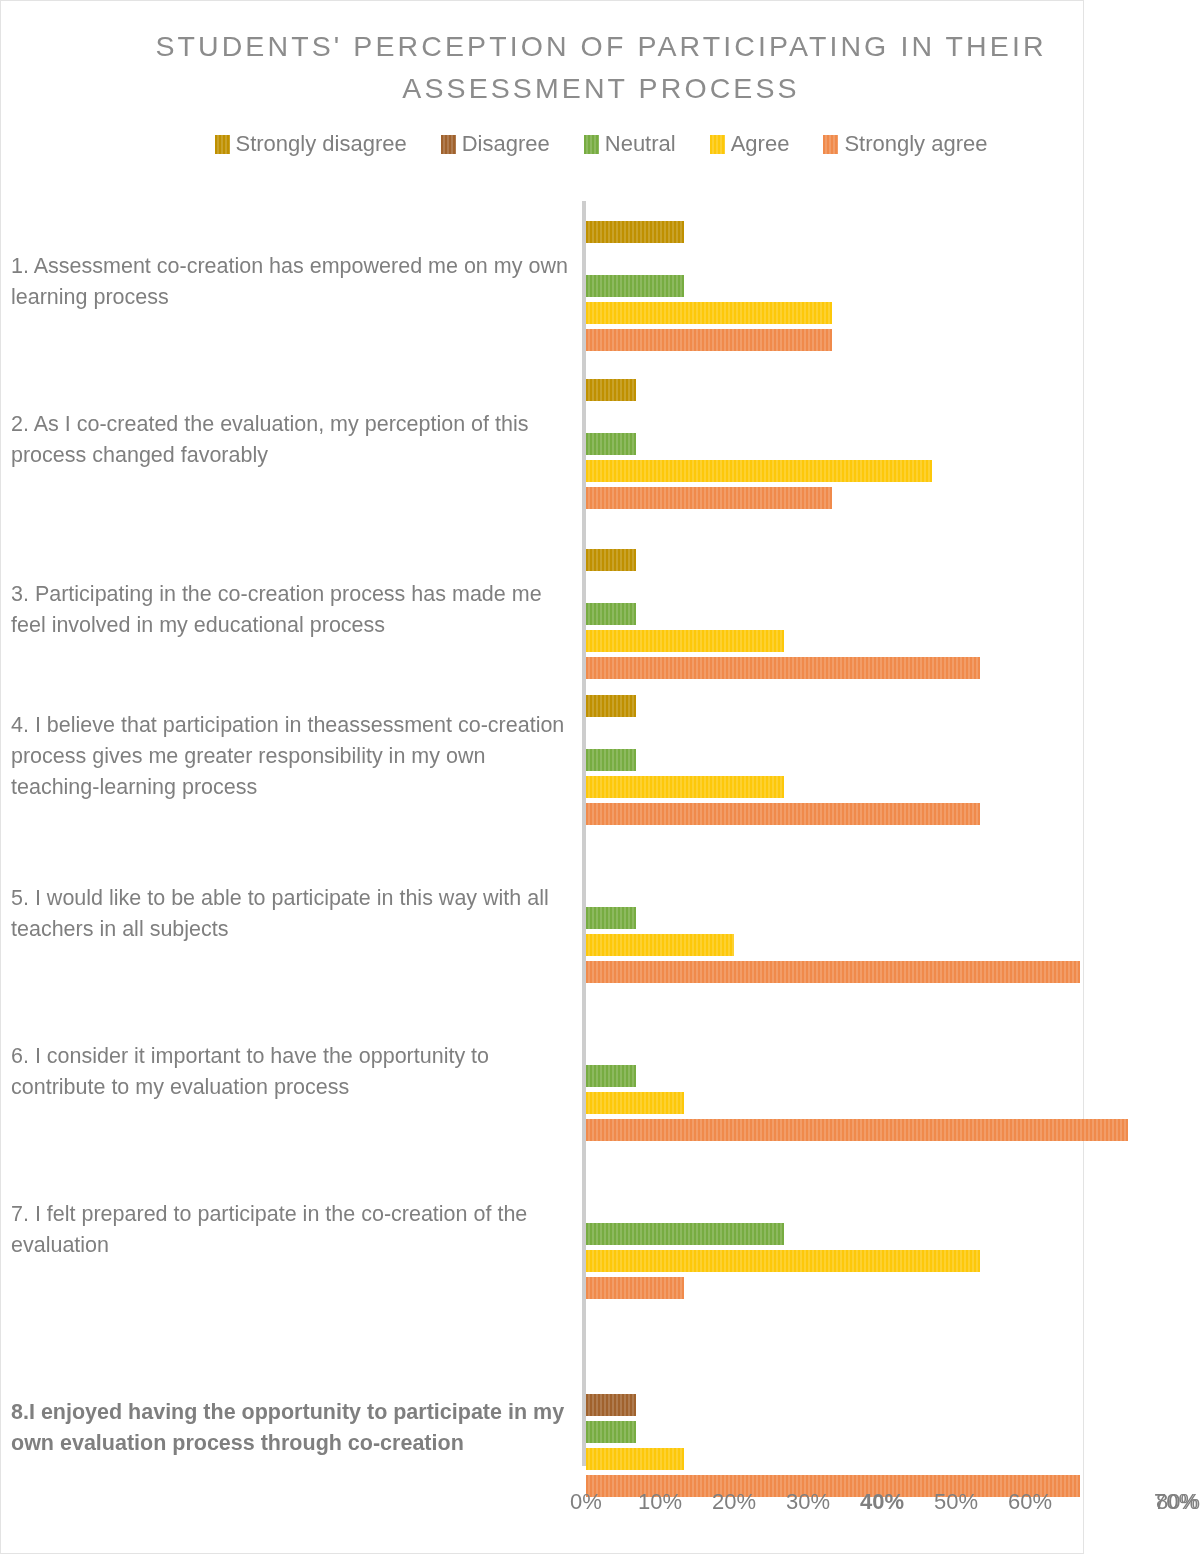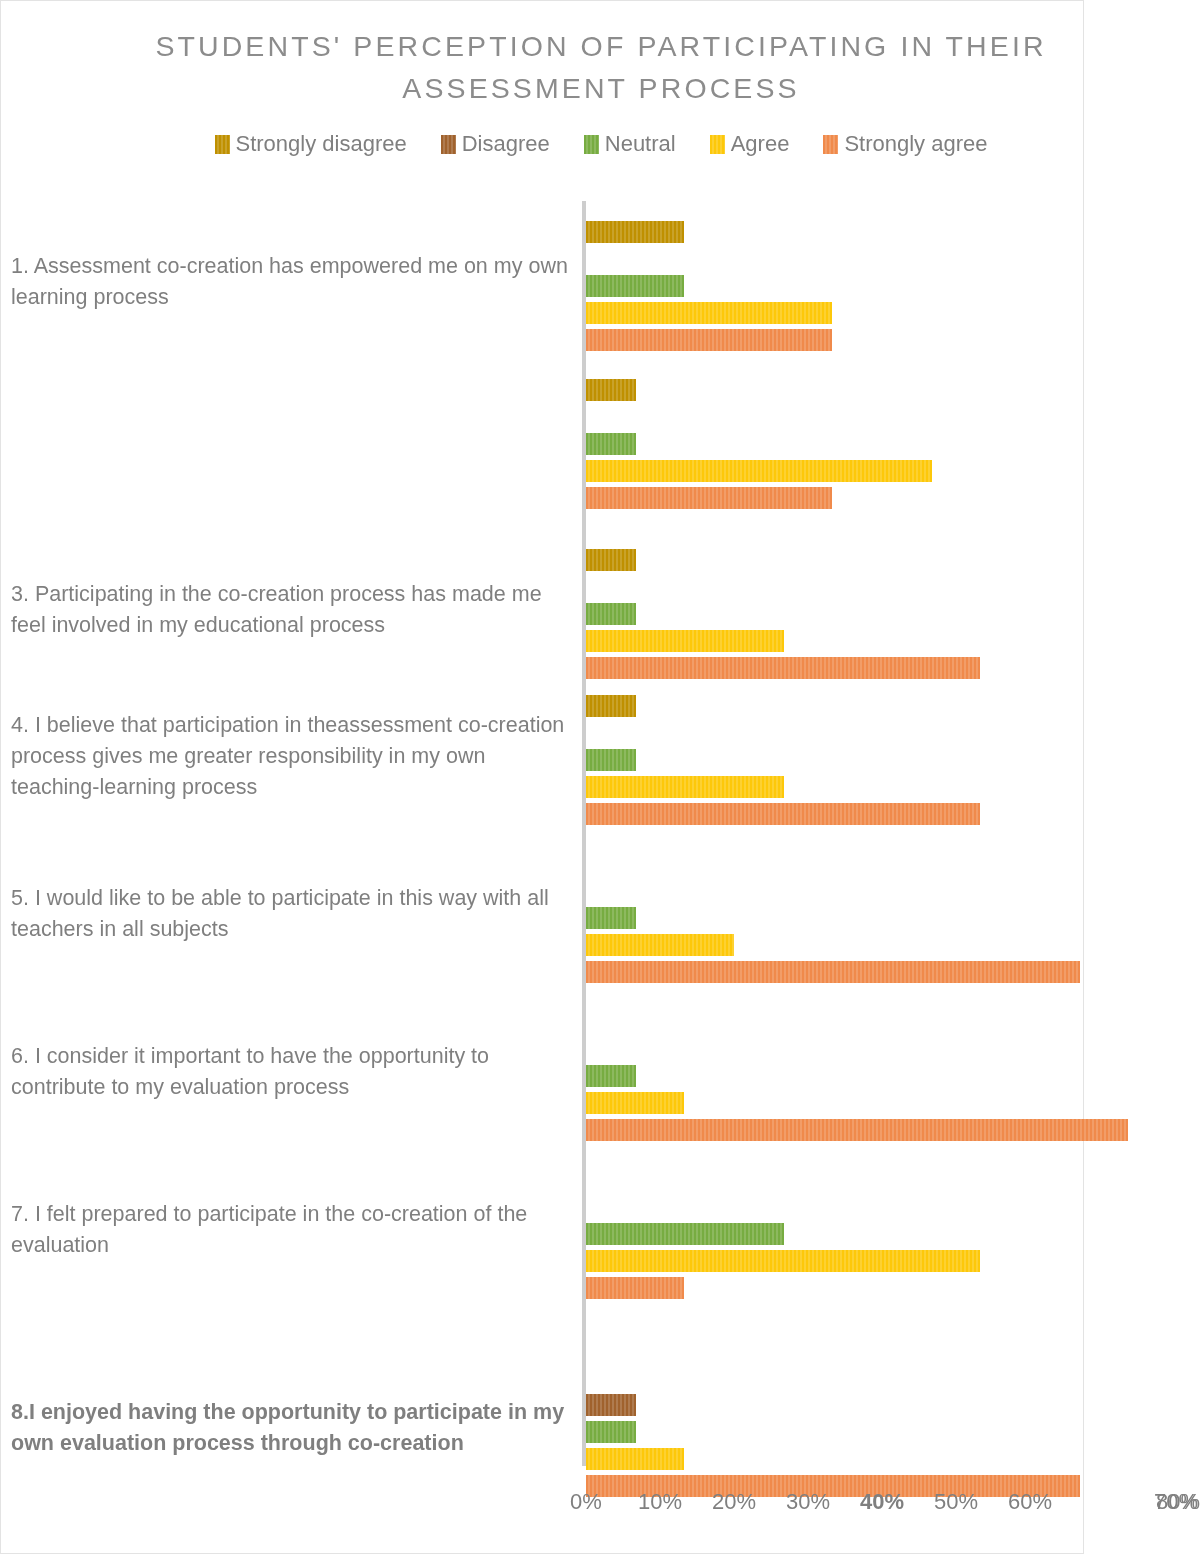--- a/index.html
+++ b/index.html
@@ -174,20 +174,21 @@
   <div class="group" style="top: 2px;">
         <div class="group-label">1. Assessment co-creation has empowered me on my own learning process</div>
         <div class="bars">
           <div class="bar s0" title="Strongly disagree: 13.3%" style="width: 98.42px; background: repeating-linear-gradient(90deg, rgb(191, 144, 0) 0px, rgb(191, 144, 0) 2px, rgb(201, 162, 41) 2px, rgb(201, 162, 41) 4px);"></div>
           <div class="bar s2" title="Neutral: 13.3%" style="width: 98.42px; background: repeating-linear-gradient(90deg, rgb(119, 172, 65) 0px, rgb(119, 172, 65) 2px, rgb(141, 185, 95) 2px, rgb(141, 185, 95) 4px);"></div>
           <div class="bar s3" title="Agree: 33.3%" style="width: 246.42px; background: repeating-linear-gradient(90deg, rgb(253, 200, 10) 0px, rgb(253, 200, 10) 2px, rgb(253, 209, 49) 2px, rgb(253, 209, 49) 4px);"></div>
           <div class="bar s4" title="Strongly agree: 33.3%" style="width: 246.42px; background: repeating-linear-gradient(90deg, rgb(240, 138, 75) 0px, rgb(240, 138, 75) 2px, rgb(242, 157, 104) 2px, rgb(242, 157, 104) 4px);"></div>
         </div>
       </div>
       <div class="group" style="top: 160px;">
+        <div class="group-label">2. As I co-created the evaluation, my perception of this process changed favorably</div>
         <div class="bars">
           <div class="bar s0" title="Strongly disagree: 6.7%" style="width: 49.58px; background: repeating-linear-gradient(90deg, rgb(191, 144, 0) 0px, rgb(191, 144, 0) 2px, rgb(201, 162, 41) 2px, rgb(201, 162, 41) 4px);"></div>
           <div class="bar s2" title="Neutral: 6.7%" style="width: 49.58px; background: repeating-linear-gradient(90deg, rgb(119, 172, 65) 0px, rgb(119, 172, 65) 2px, rgb(141, 185, 95) 2px, rgb(141, 185, 95) 4px);"></div>
           <div class="bar s3" title="Agree: 46.7%" style="width: 345.58px; background: repeating-linear-gradient(90deg, rgb(253, 200, 10) 0px, rgb(253, 200, 10) 2px, rgb(253, 209, 49) 2px, rgb(253, 209, 49) 4px);"></div>
           <div class="bar s4" title="Strongly agree: 33.3%" style="width: 246.42px; background: repeating-linear-gradient(90deg, rgb(240, 138, 75) 0px, rgb(240, 138, 75) 2px, rgb(242, 157, 104) 2px, rgb(242, 157, 104) 4px);"></div>
         </div>
       </div>
       <div class="group" style="top: 330px;">
         <div class="group-label">3. Participating in the co-creation process has made me feel involved in my educational process</div>
         <div class="bars">

